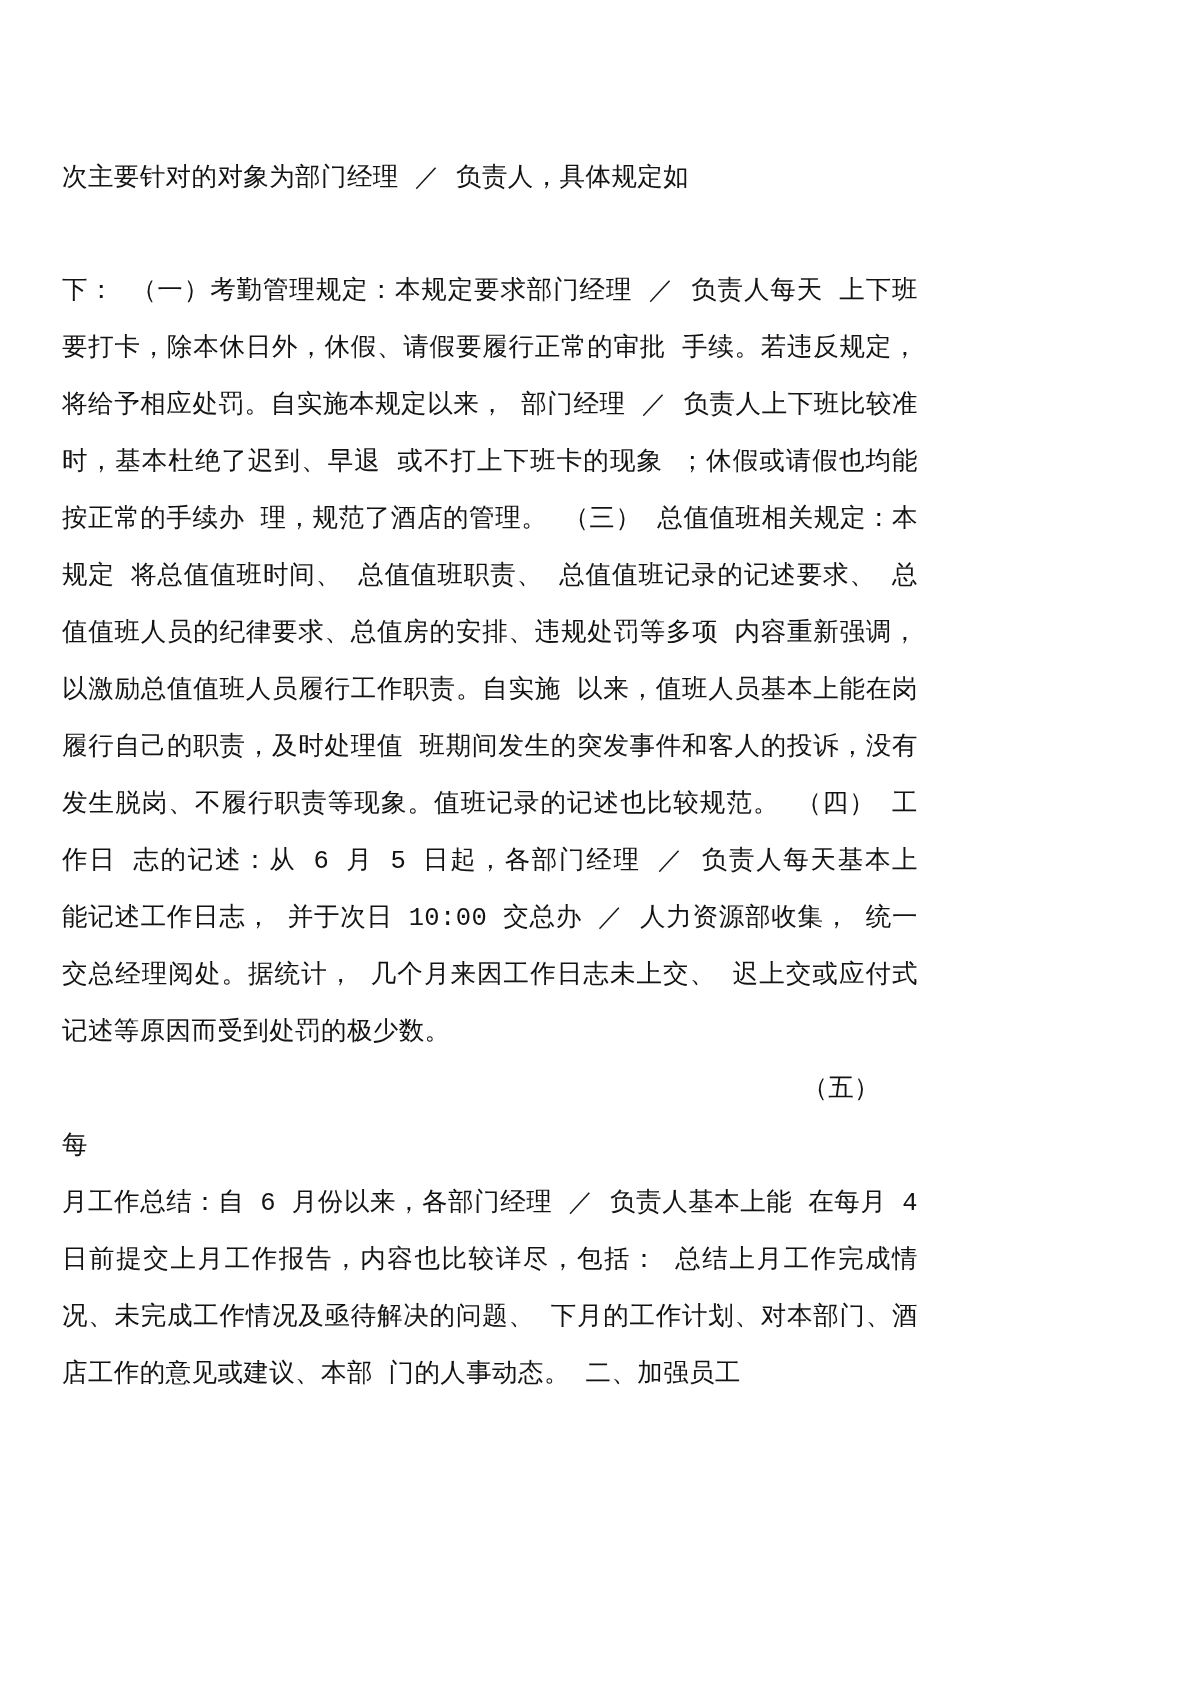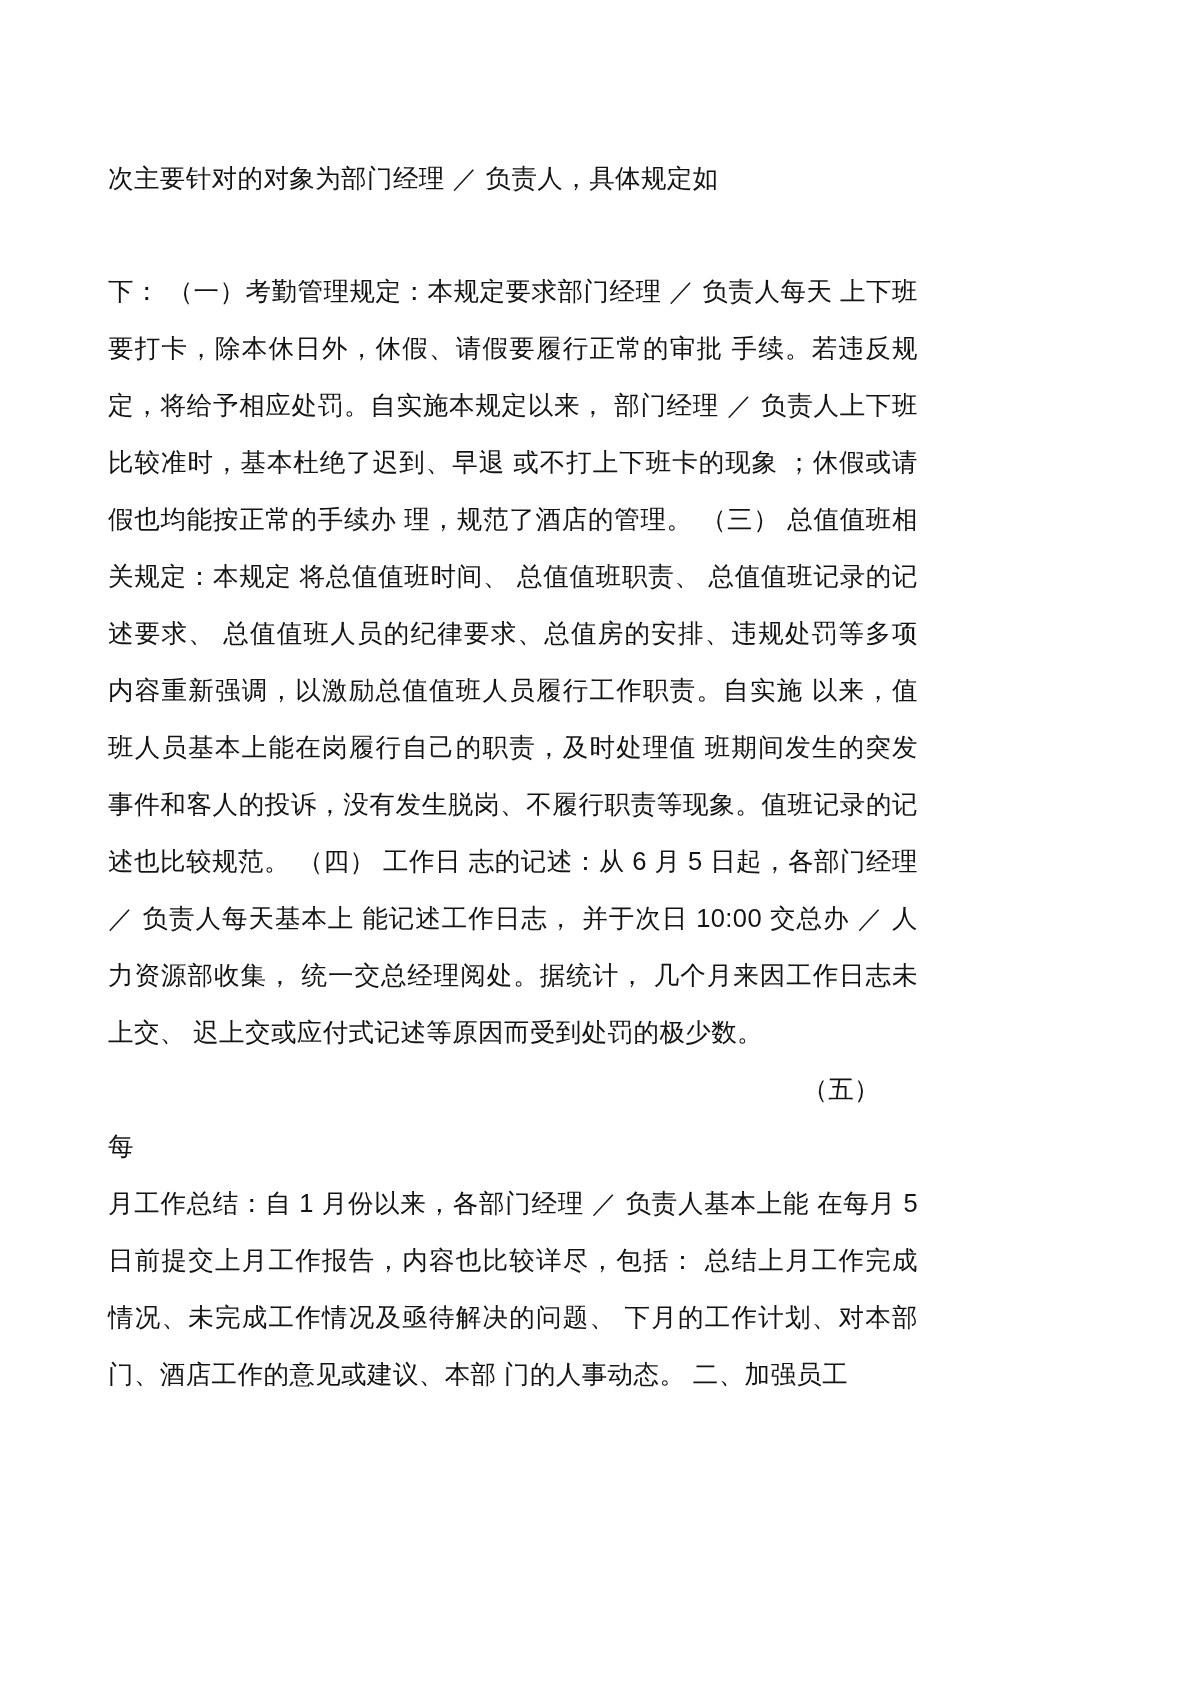--- a/index.html
+++ b/index.html
@@ -12,22 +12,23 @@
     height: 1691px;
     font-family: "Liberation Sans", sans-serif;
     color: #1a1a1a;
     -webkit-font-smoothing: antialiased;
   }
   .page {
     position: relative;
     box-sizing: border-box;
     width: 1038px;
     height: 1691px;
-    padding: 150px 120px 60px 108px;
+    padding: 150px 120px 60px 62px;
     background: #fff;
+    font-family: Liberation Mono, monospace;
   }
   .doc-body {
     font-size: 25.5px;
     line-height: 57px;
     letter-spacing: 0.4px;
     color: #131313;
     text-align: justify;
     text-justify: inter-ideograph;
   }
   .para {
@@ -52,16 +53,16 @@
     <p class="para indent-lead">次主要针对的对象为部门经理 ／ 负责人，具体规定如</p>
 
     <div class="gap-lg"></div>
 
     <p class="para">下： （一）考勤管理规定：本规定要求部门经理 ／ 负责人每天 上下班要打卡，除本休日外，休假、请假要履行正常的审批 手续。若违反规定，将给予相应处罚。自实施本规定以来， 部门经理 ／ 负责人上下班比较准时，基本杜绝了迟到、早退 或不打上下班卡的现象 ；休假或请假也均能按正常的手续办 理，规范了酒店的管理。 （三） 总值值班相关规定：本规定 将总值值班时间、 总值值班职责、 总值值班记录的记述要求、 总值值班人员的纪律要求、总值房的安排、违规处罚等多项 内容重新强调，以激励总值值班人员履行工作职责。自实施 以来，值班人员基本上能在岗履行自己的职责，及时处理值 班期间发生的突发事件和客人的投诉，没有发生脱岗、不履行职责等现象。值班记录的记述也比较规范。 （四） 工作日 志的记述：从 6 月 5 日起，各部门经理 ／ 负责人每天基本上 能记述工作日志， 并于次日 10:00 交总办 ／ 人力资源部收集， 统一交总经理阅处。据统计， 几个月来因工作日志未上交、 迟上交或应付式记述等原因而受到处罚的极少数。</p>
 
     <p class="para" style="text-align:right; padding-right:38px;">（五）</p>
 
     <p class="para">每</p>
 
-    <p class="para">月工作总结：自 1 月份以来，各部门经理 ／ 负责人基本上能 在每月 5 日前提交上月工作报告，内容也比较详尽，包括： 总结上月工作完成情况、未完成工作情况及亟待解决的问题、 下月的工作计划、对本部门、酒店工作的意见或建议、本部 门的人事动态。 二、加强员工</p>
+    <p class="para">月工作总结：自 6 月份以来，各部门经理 ／ 负责人基本上能 在每月 4 日前提交上月工作报告，内容也比较详尽，包括： 总结上月工作完成情况、未完成工作情况及亟待解决的问题、 下月的工作计划、对本部门、酒店工作的意见或建议、本部 门的人事动态。 二、加强员工</p>
 
   </div>
 </div>
 
 </body></html>

